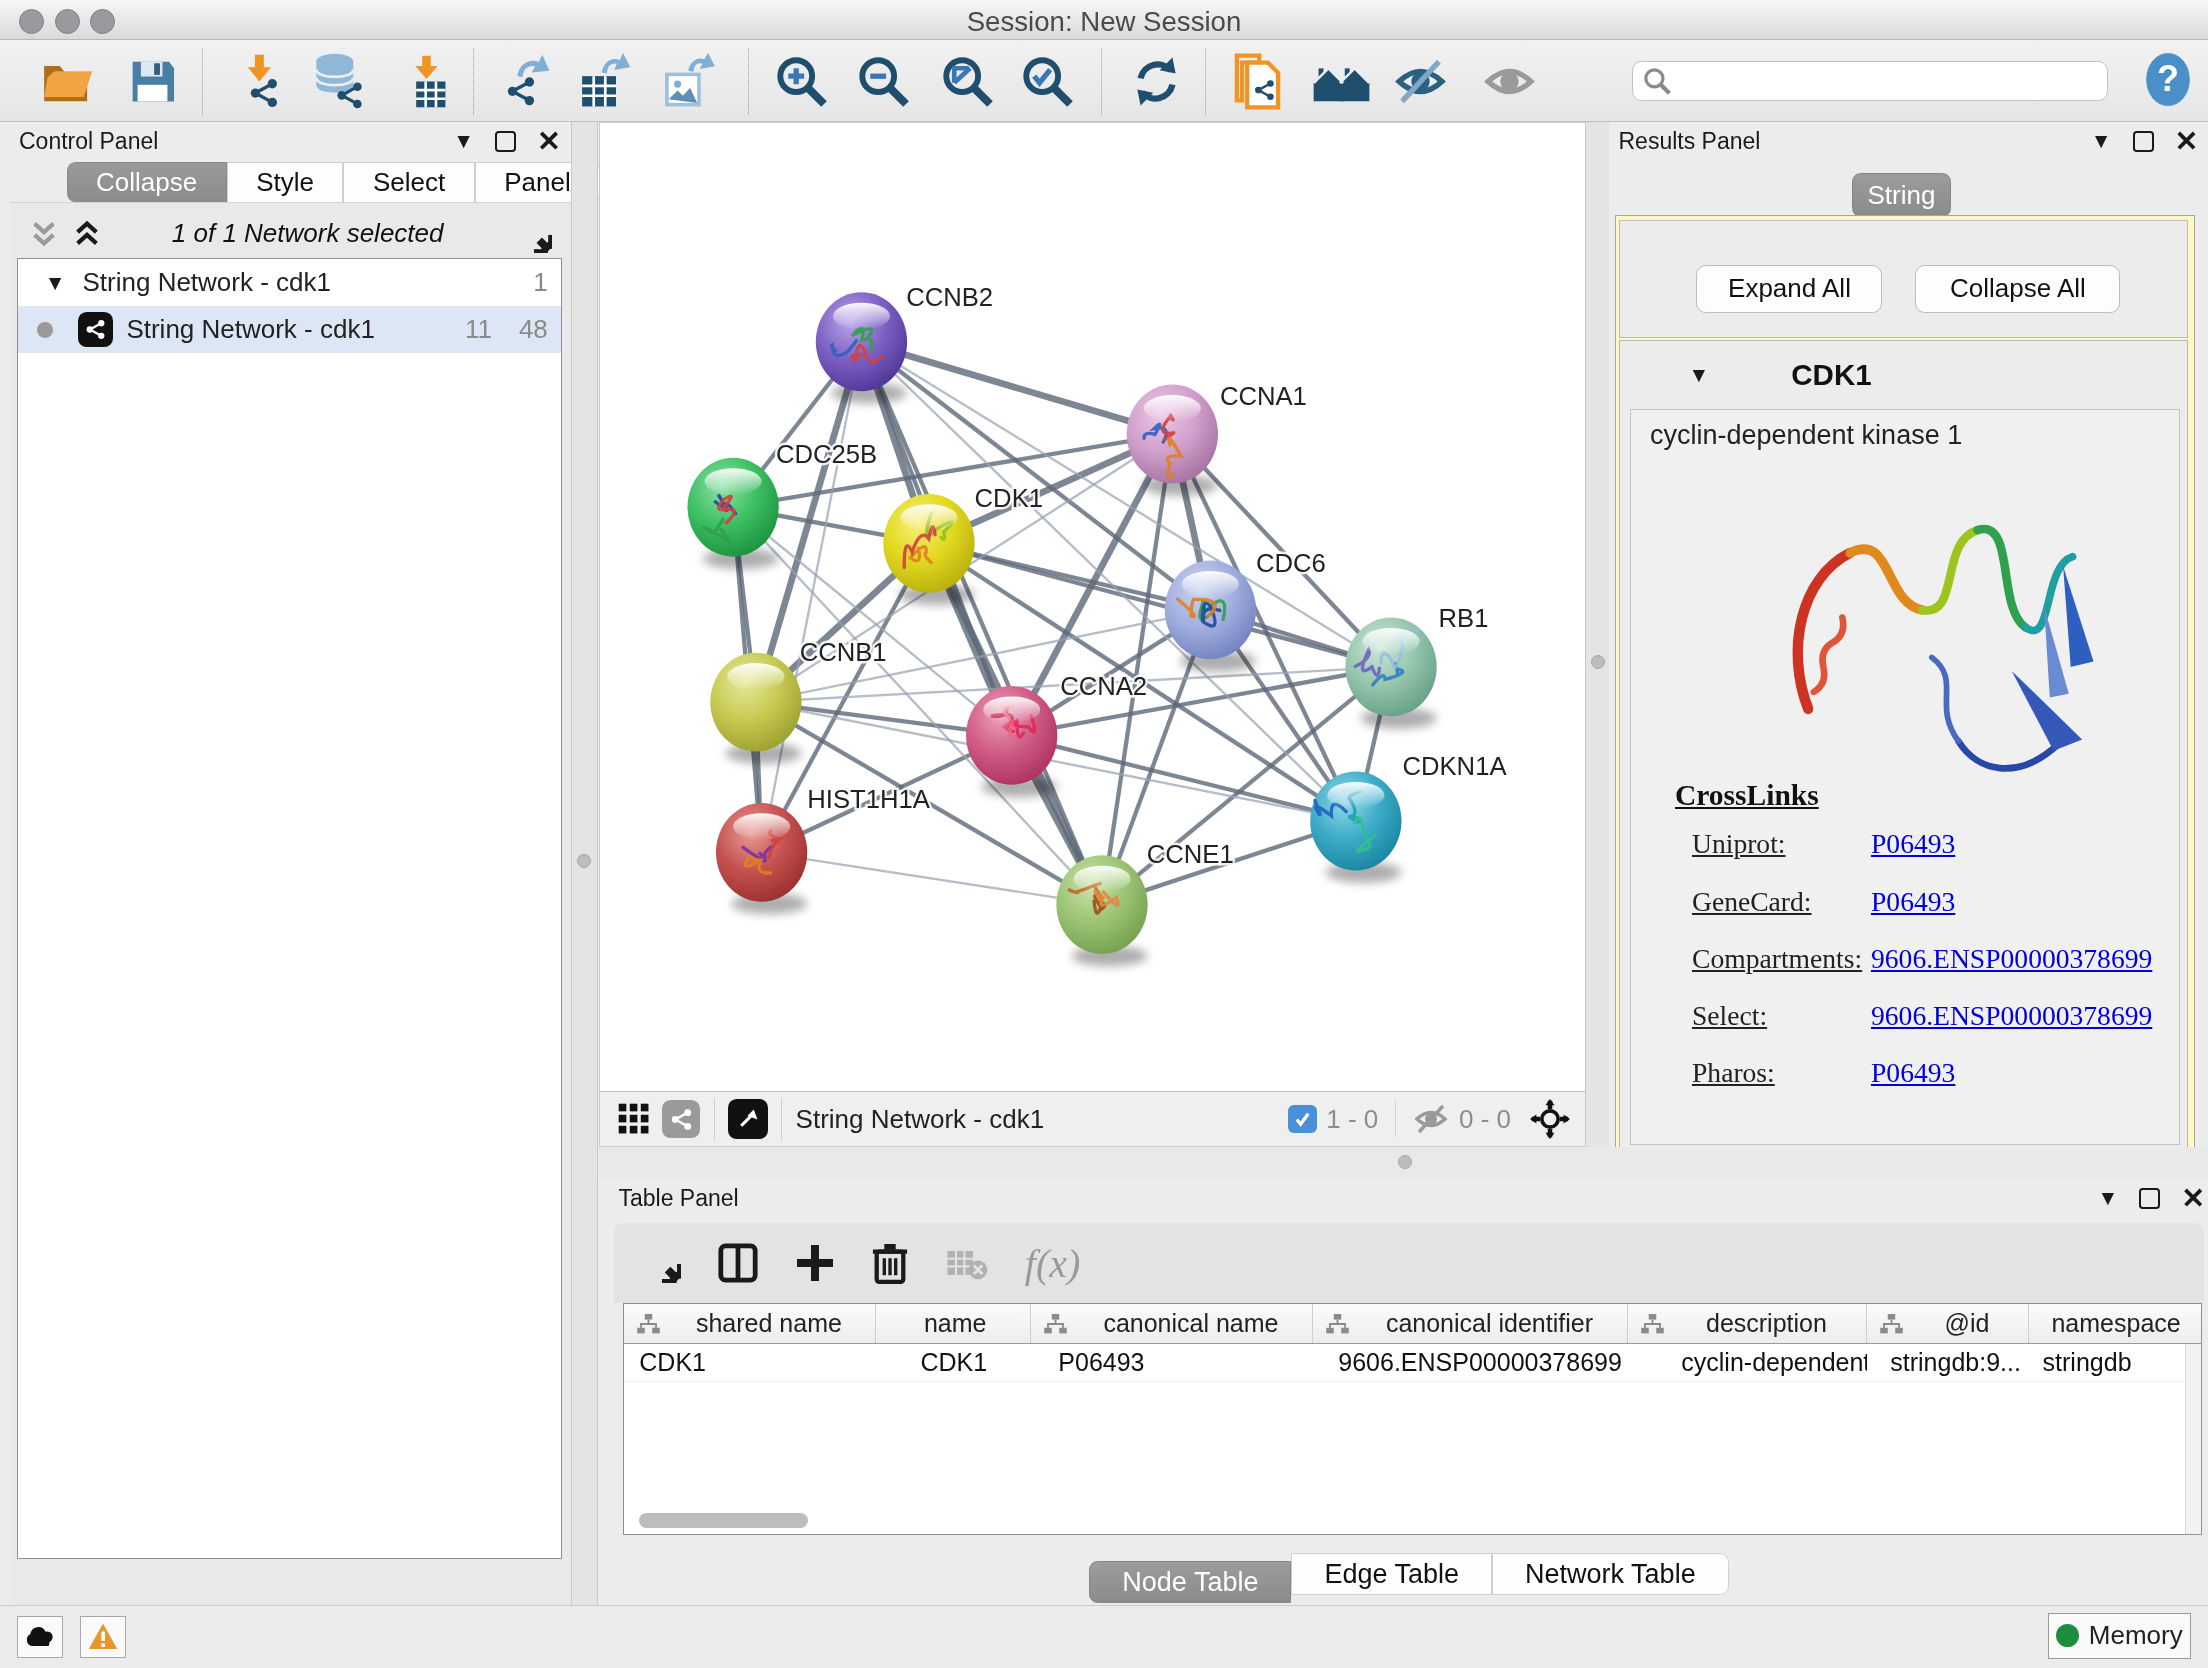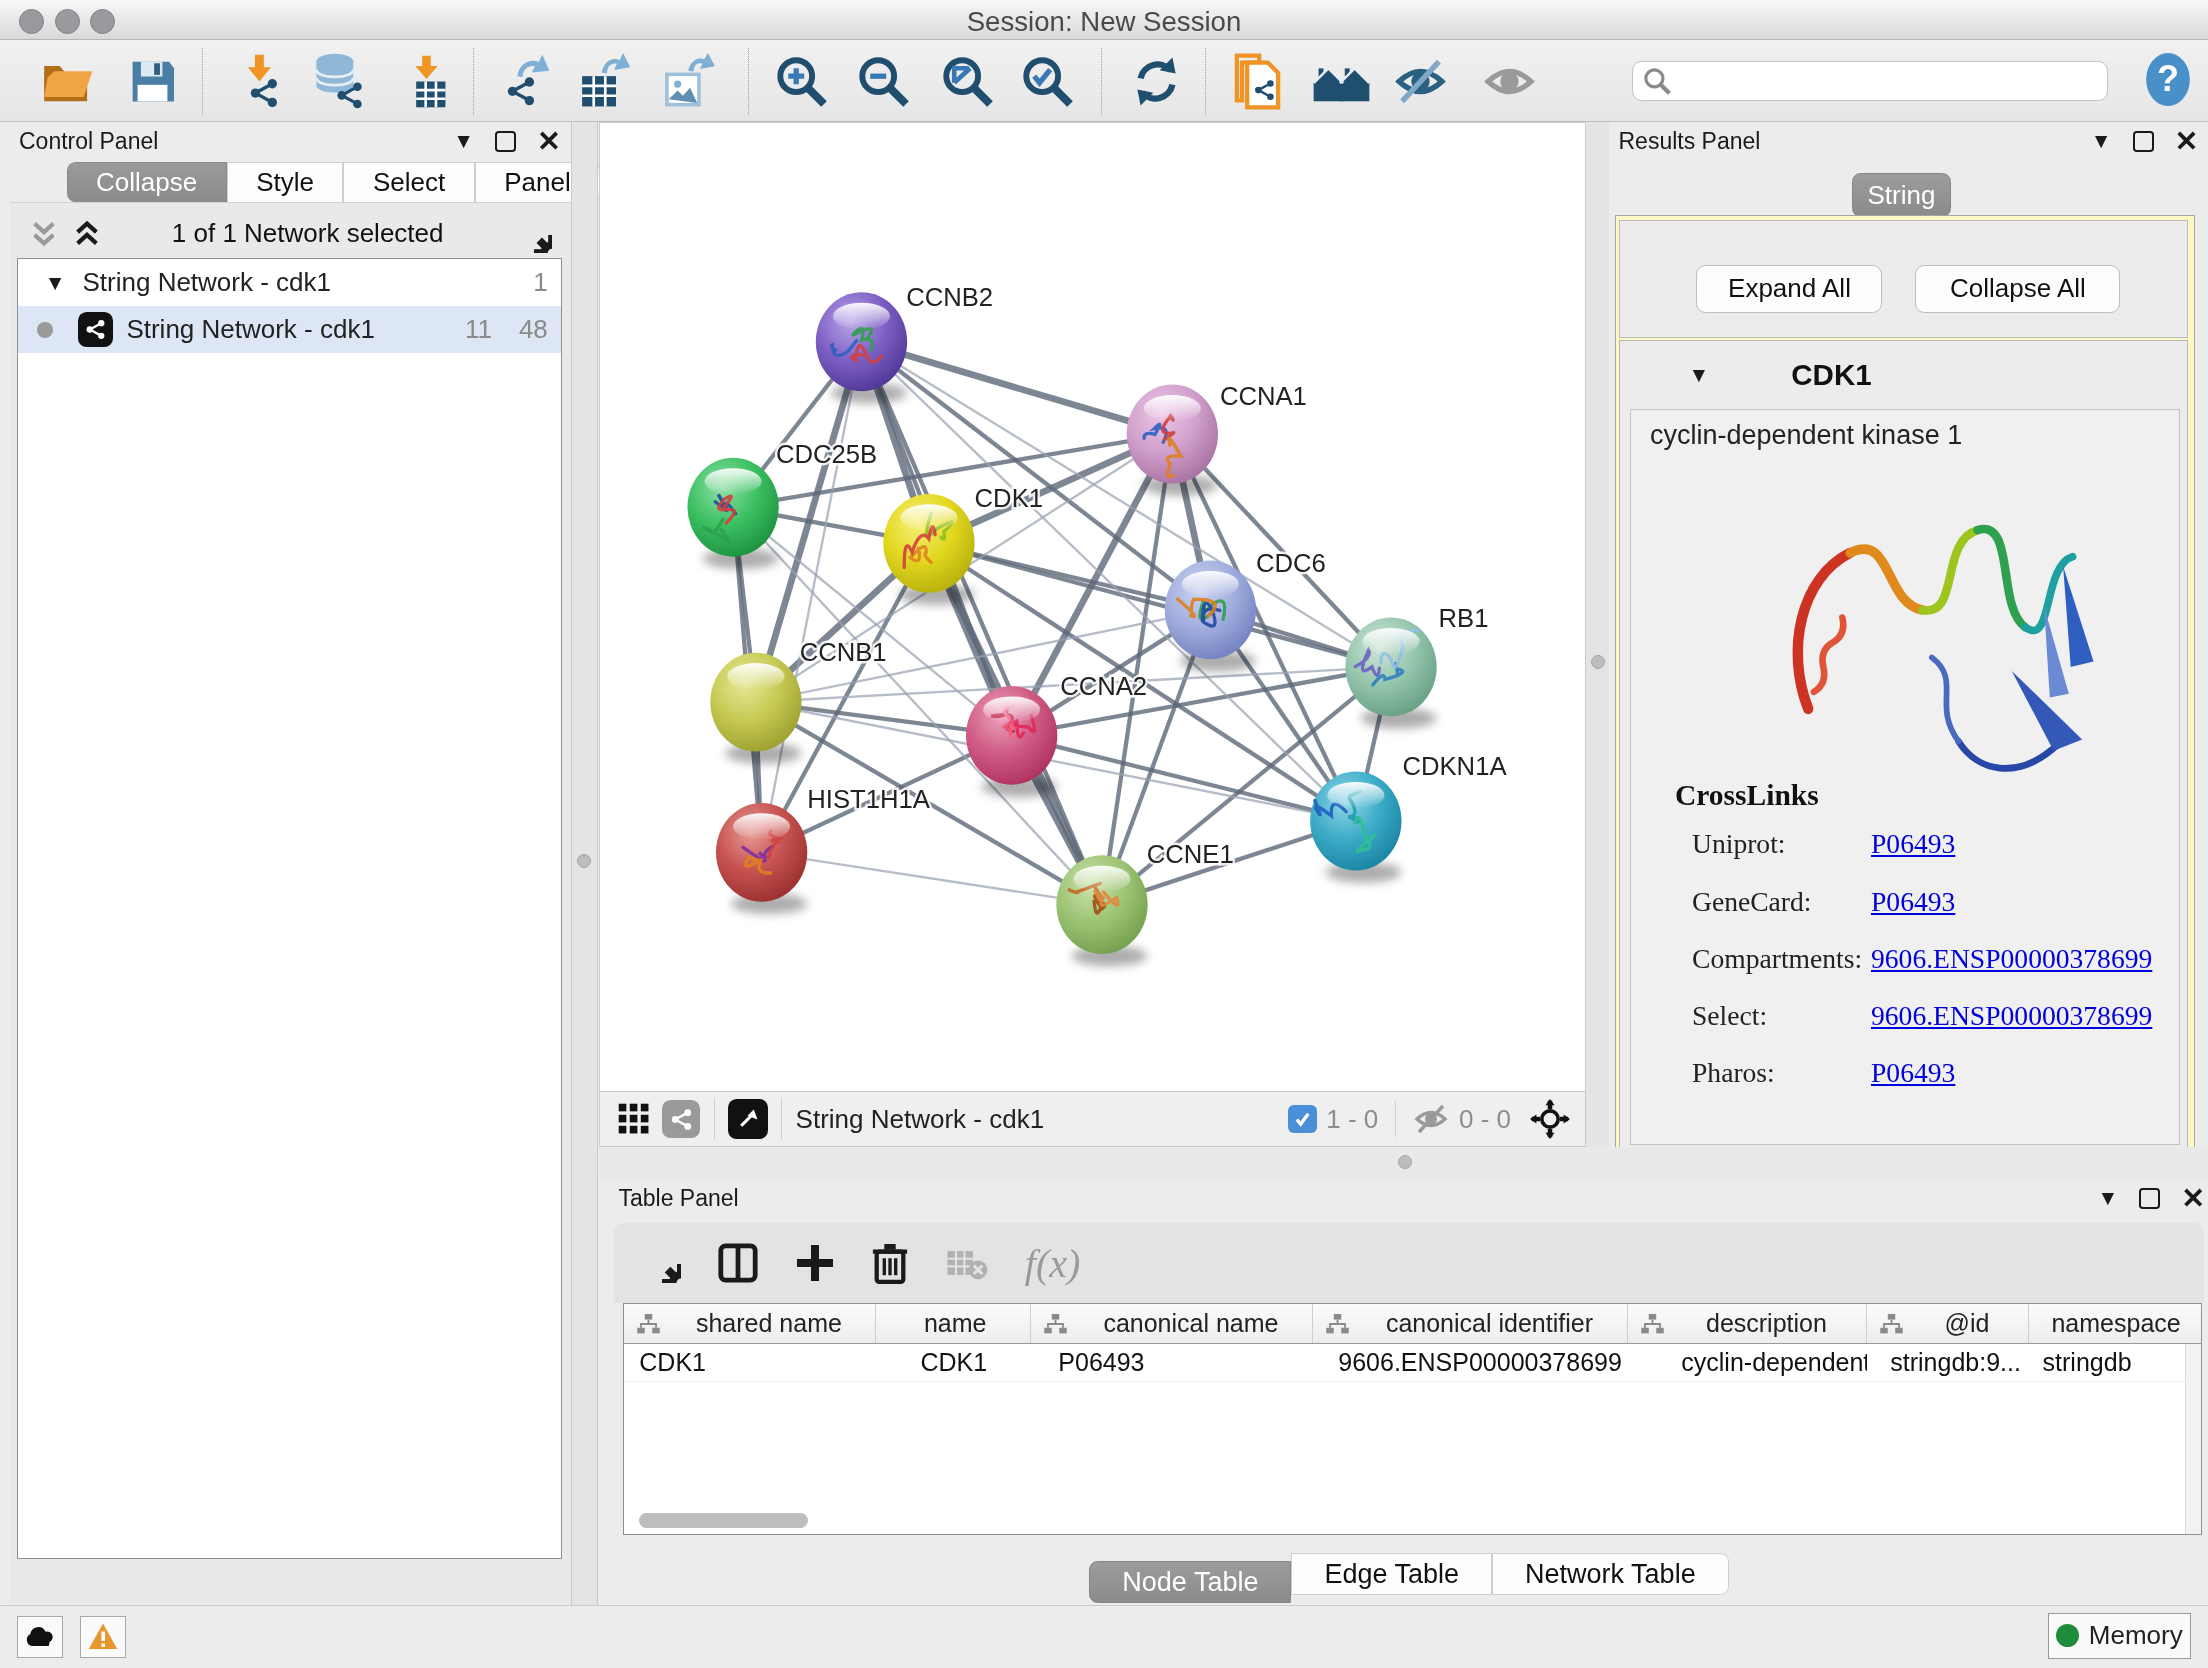--- a/index.html
+++ b/index.html
@@ -35,21 +35,21 @@
   .tabs { position:absolute; left:57px; top:40px; display:flex; }
   .tab { height:40px; padding:0 28.5px; display:flex; align-items:center; background:#fdfdfd;
     border:1px solid #cfcfcf; border-bottom:none; font-size:26px; color:#111;
     border-radius:0; }
   .tab:first-child { border-top-left-radius:8.6px; border-bottom-left-radius:8.6px; }
   .tab:last-child  { border-top-right-radius:8.6px; border-bottom-right-radius:8.6px; }
   .tab.active { background:linear-gradient(#9a9a9a,#8b8b8b); color:#fff; border-color:#8a8a8a; }
   .cp-body { position:absolute; left:0; top:80px; width:561px; height:1404px;
     background:#e9e9e9; border-top:1px solid #d2d2d2; }
   .cp-statusrow { position:absolute; left:0; top:9.5px; width:561px; height:42px;
-    display:flex; align-items:center; padding:0 19px; }
+    display:flex; align-items:center; padding:0 19px;font-style:italic; }
   .cp-status { flex:1; text-align:center; font-size:26px; color:#111; }
   .treebox { position:absolute; left:7.6px; top:55px; width:545px; height:1301px;
     background:#fff; border:1.9px solid #8f8f8f; }
   .treerow { display:flex; align-items:center; height:47px; padding:0 13.3px; font-size:26px; }
   .treerow.selected { background:#dce6f5; }
   .tr-count { margin-left:auto; color:#8a8a8a; }
   .sharebadge { width:35px; height:35px; background:#111; border-radius:8.6px; color:#fff;
     display:flex; align-items:center; justify-content:center; margin-right:13.3px; }
 
   
@@ -80,21 +80,21 @@
   .r-btn { position:absolute; height:48px; background:#fdfdfd; border:1px solid #bdbdbd;
     border-radius:9.5px; font-size:26px; color:#111; }
   .r-entry { position:absolute; left:3.8px; top:124px; width:569px; height:826px;
     border:1px solid #b5b5b5; background:#ececec; }
   .r-entry-head { position:absolute; left:0; top:0; width:100%; height:67px;
     display:flex; align-items:center; }
   .r-entry-name { font-size:29.5px; font-weight:bold; color:#111; }
   .r-inner { position:absolute; left:9.5px; top:68px; width:550px; height:736px;
     background:#f0f0f0; border:1px solid #c2c2c2; }
   .r-desc { position:absolute; left:19px; top:9.5px; font-size:27px; color:#222; }
-  .serif { font-family:"Liberation Serif", serif; }
+  .serif { font-family:"Liberation Serif", serif;text-decoration:underline; }
   .xl-title { position:absolute; left:44px; top:369px; font-size:29.5px; font-weight:bold; color:#111; }
   .xl-row { position:absolute; left:61px; width:476px; height:55px; font-size:27.6px; color:#222; }
   .xl-val { position:absolute; left:179px; top:0; color:#0000dd; text-decoration:underline; }
 
   
   .hsplit { left:599px; top:1147px; width:1609px; height:32px; background:#e9e9e9; }
 
   
   .tpanel { left:609px; top:1179px; width:1600px; height:426px; background:#ececec; }
   .tp-toolbar { position:absolute; left:4.8px; top:44px; width:1590px; height:80px;

